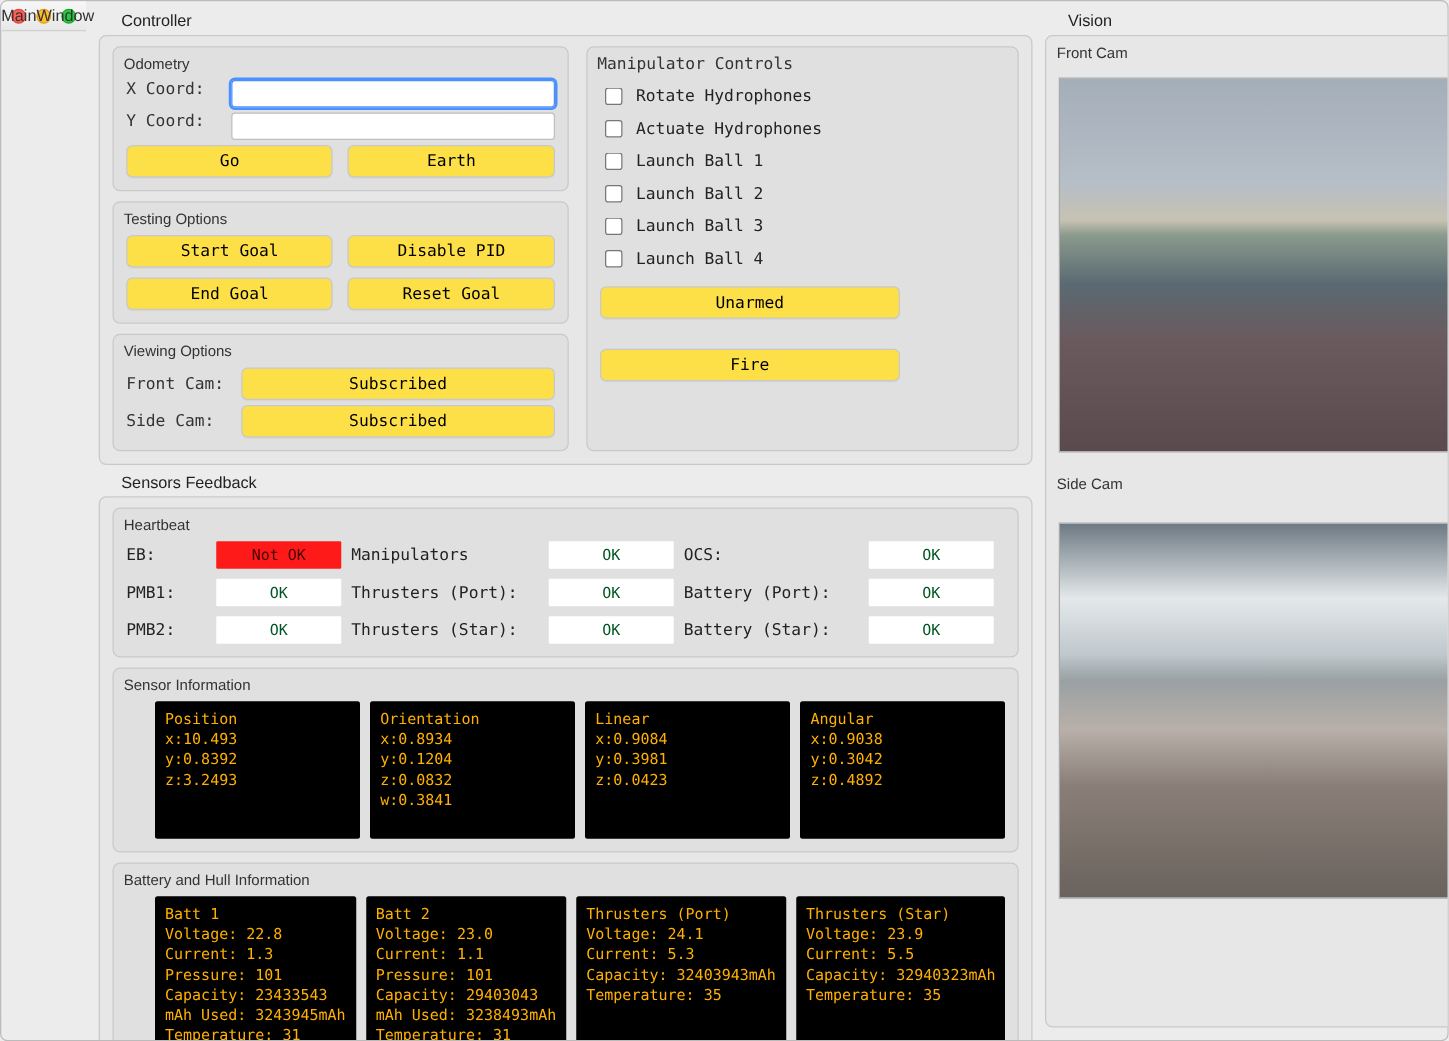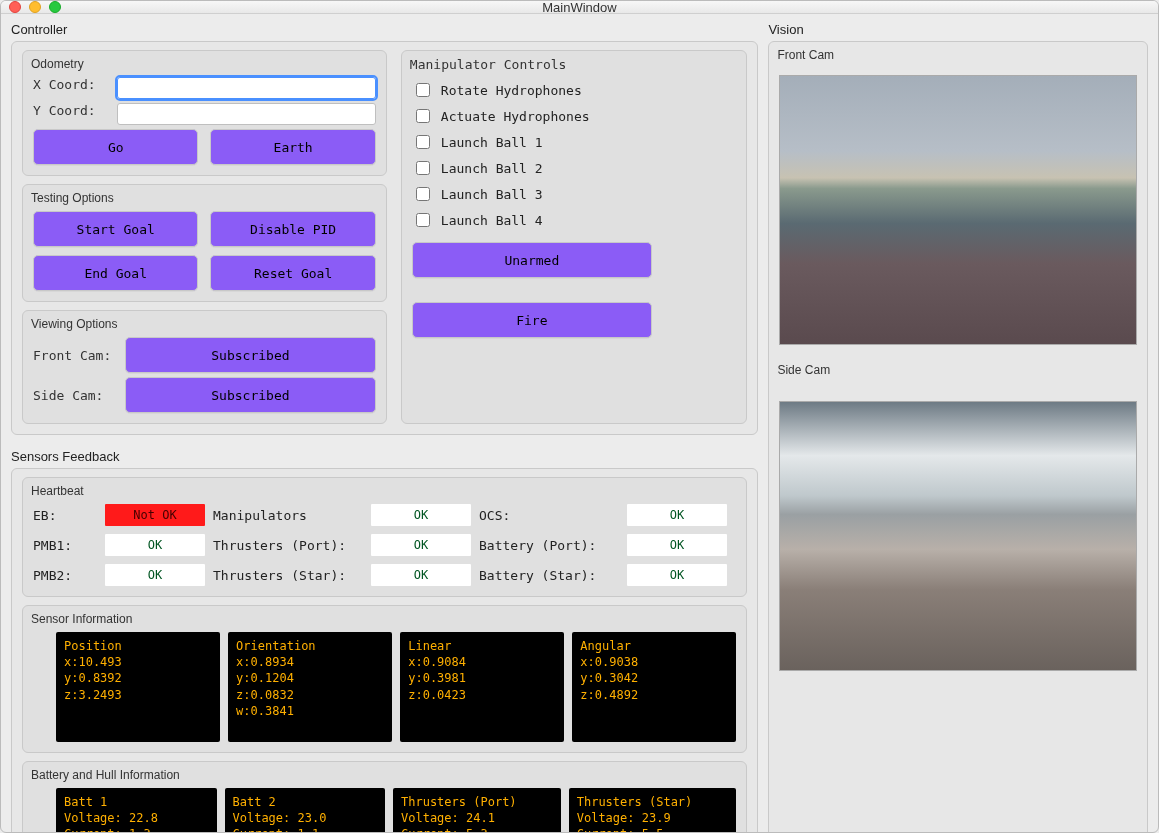--- a/index.html
+++ b/index.html
@@ -1,36 +1,36 @@
 <!DOCTYPE html>
 <html><head>
 <meta charset="utf-8">
 <style>
   * { box-sizing: border-box; }
   html, body { margin: 0; padding: 0; font-family: "Helvetica Neue", Arial, sans-serif; font-size: 13px; background: #ececec; color: #222; }
   .window {
     width: 1159px; height: 833px; margin: 0; background: #ececec;
     border: 1px solid #bbb; border-radius: 6px; overflow: hidden;
-    display: flex; flex-direction: column;
+    display: flex; 
   }
   .titlebar {
     height: 24px; background: linear-gradient(#f7f7f7,#e8e8e8);
     border-bottom: 1px solid #cfcfcf;
     display: flex; align-items: center; padding: 0 8px; position: relative;
   }
   .traffic { display: flex; gap: 8px; }
   .dot { width: 12px; height: 12px; border-radius: 50%; }
   .dot.red { background:#ff5f57; border:1px solid #e0443e;}
   .dot.yellow { background:#ffbd2e; border:1px solid #dea123;}
   .dot.green { background:#28c940; border:1px solid #1aab29;}
   .titlebar .title { position: absolute; left: 0; right: 0; text-align: center; font-size: 13px; color:#333;}
   .content { flex: 1; display: flex; gap: 10px; padding: 6px 10px 10px 10px; }
   .left { flex: 1; display: flex; flex-direction: column; gap: 2px;}
   .right { width: 420px; display: flex; flex-direction: column; gap: 2px;}
-  .section-label { font-size: 13px; margin: 2px 0 2px 0; color: #222;}
+  .section-label { font-size: 13px; margin: 2px 0 2px 18px; color: #222;}
   .panel {
     background: #e7e7e7; border: 1px solid #c9c9c9; border-radius: 6px;
     padding: 8px 10px 10px 10px; position: relative;
   }
   .panel.inner {
     background: #e0e0e0;
   }
   .subtitle {
     position: relative; top: -2px; left: -2px;
     font-size: 12px; color: #333; margin-bottom: 4px;
@@ -41,22 +41,22 @@
   .ctrl-col.right-col { flex: 0.95;}
   .row { display: flex; align-items: flex-start; gap: 6px; margin-bottom: 4px;}
   .lbl { font-family: "Menlo","Consolas",monospace; font-size: 13px; width: 78px; color:#333;}
   input.txt {
     flex: 1; height: 22px; border: 1px solid #bfbfbf; border-radius: 3px;
     padding: 2px 6px; font-size: 12px; background: #fff;
   }
   input.txt.focused { outline: 2px solid #4a90ff; border-color:#4a90ff;}
   .btn-row { display: flex; gap: 12px;}
   button.mac {
-    flex: 1; background: #8b5cf6; border: 1px solid #c8c8c8; border-radius: 5px;
-    height: 36px; font-family: "Menlo","Consolas",monospace; font-size: 13px;
+    flex: 1; background: #fde047; border: 1px solid #c8c8c8; border-radius: 5px;
+    height: 26px; font-family: "Menlo","Consolas",monospace; font-size: 13px;
     cursor: pointer; box-shadow: 0 1px 0 rgba(0,0,0,0.04);
   }
   button.mac.wide { width: 240px; flex: none;}
   .view-row { display: flex; align-items: center; gap: 8px; margin-top:4px;}
   .view-row .lbl { width: 84px;}
   .chk-row { display: flex; align-items: center; gap: 8px; margin: 6px 0;}
   input[type=checkbox] { width: 14px; height: 14px;}
   .chk-label { font-family: "Menlo","Consolas",monospace; font-size: 13px;}
   .manip-btns { display: flex; flex-direction: column; gap: 24px; margin-top: 12px; align-items: flex-start;}
   .manip-btns button { width: 240px;}

